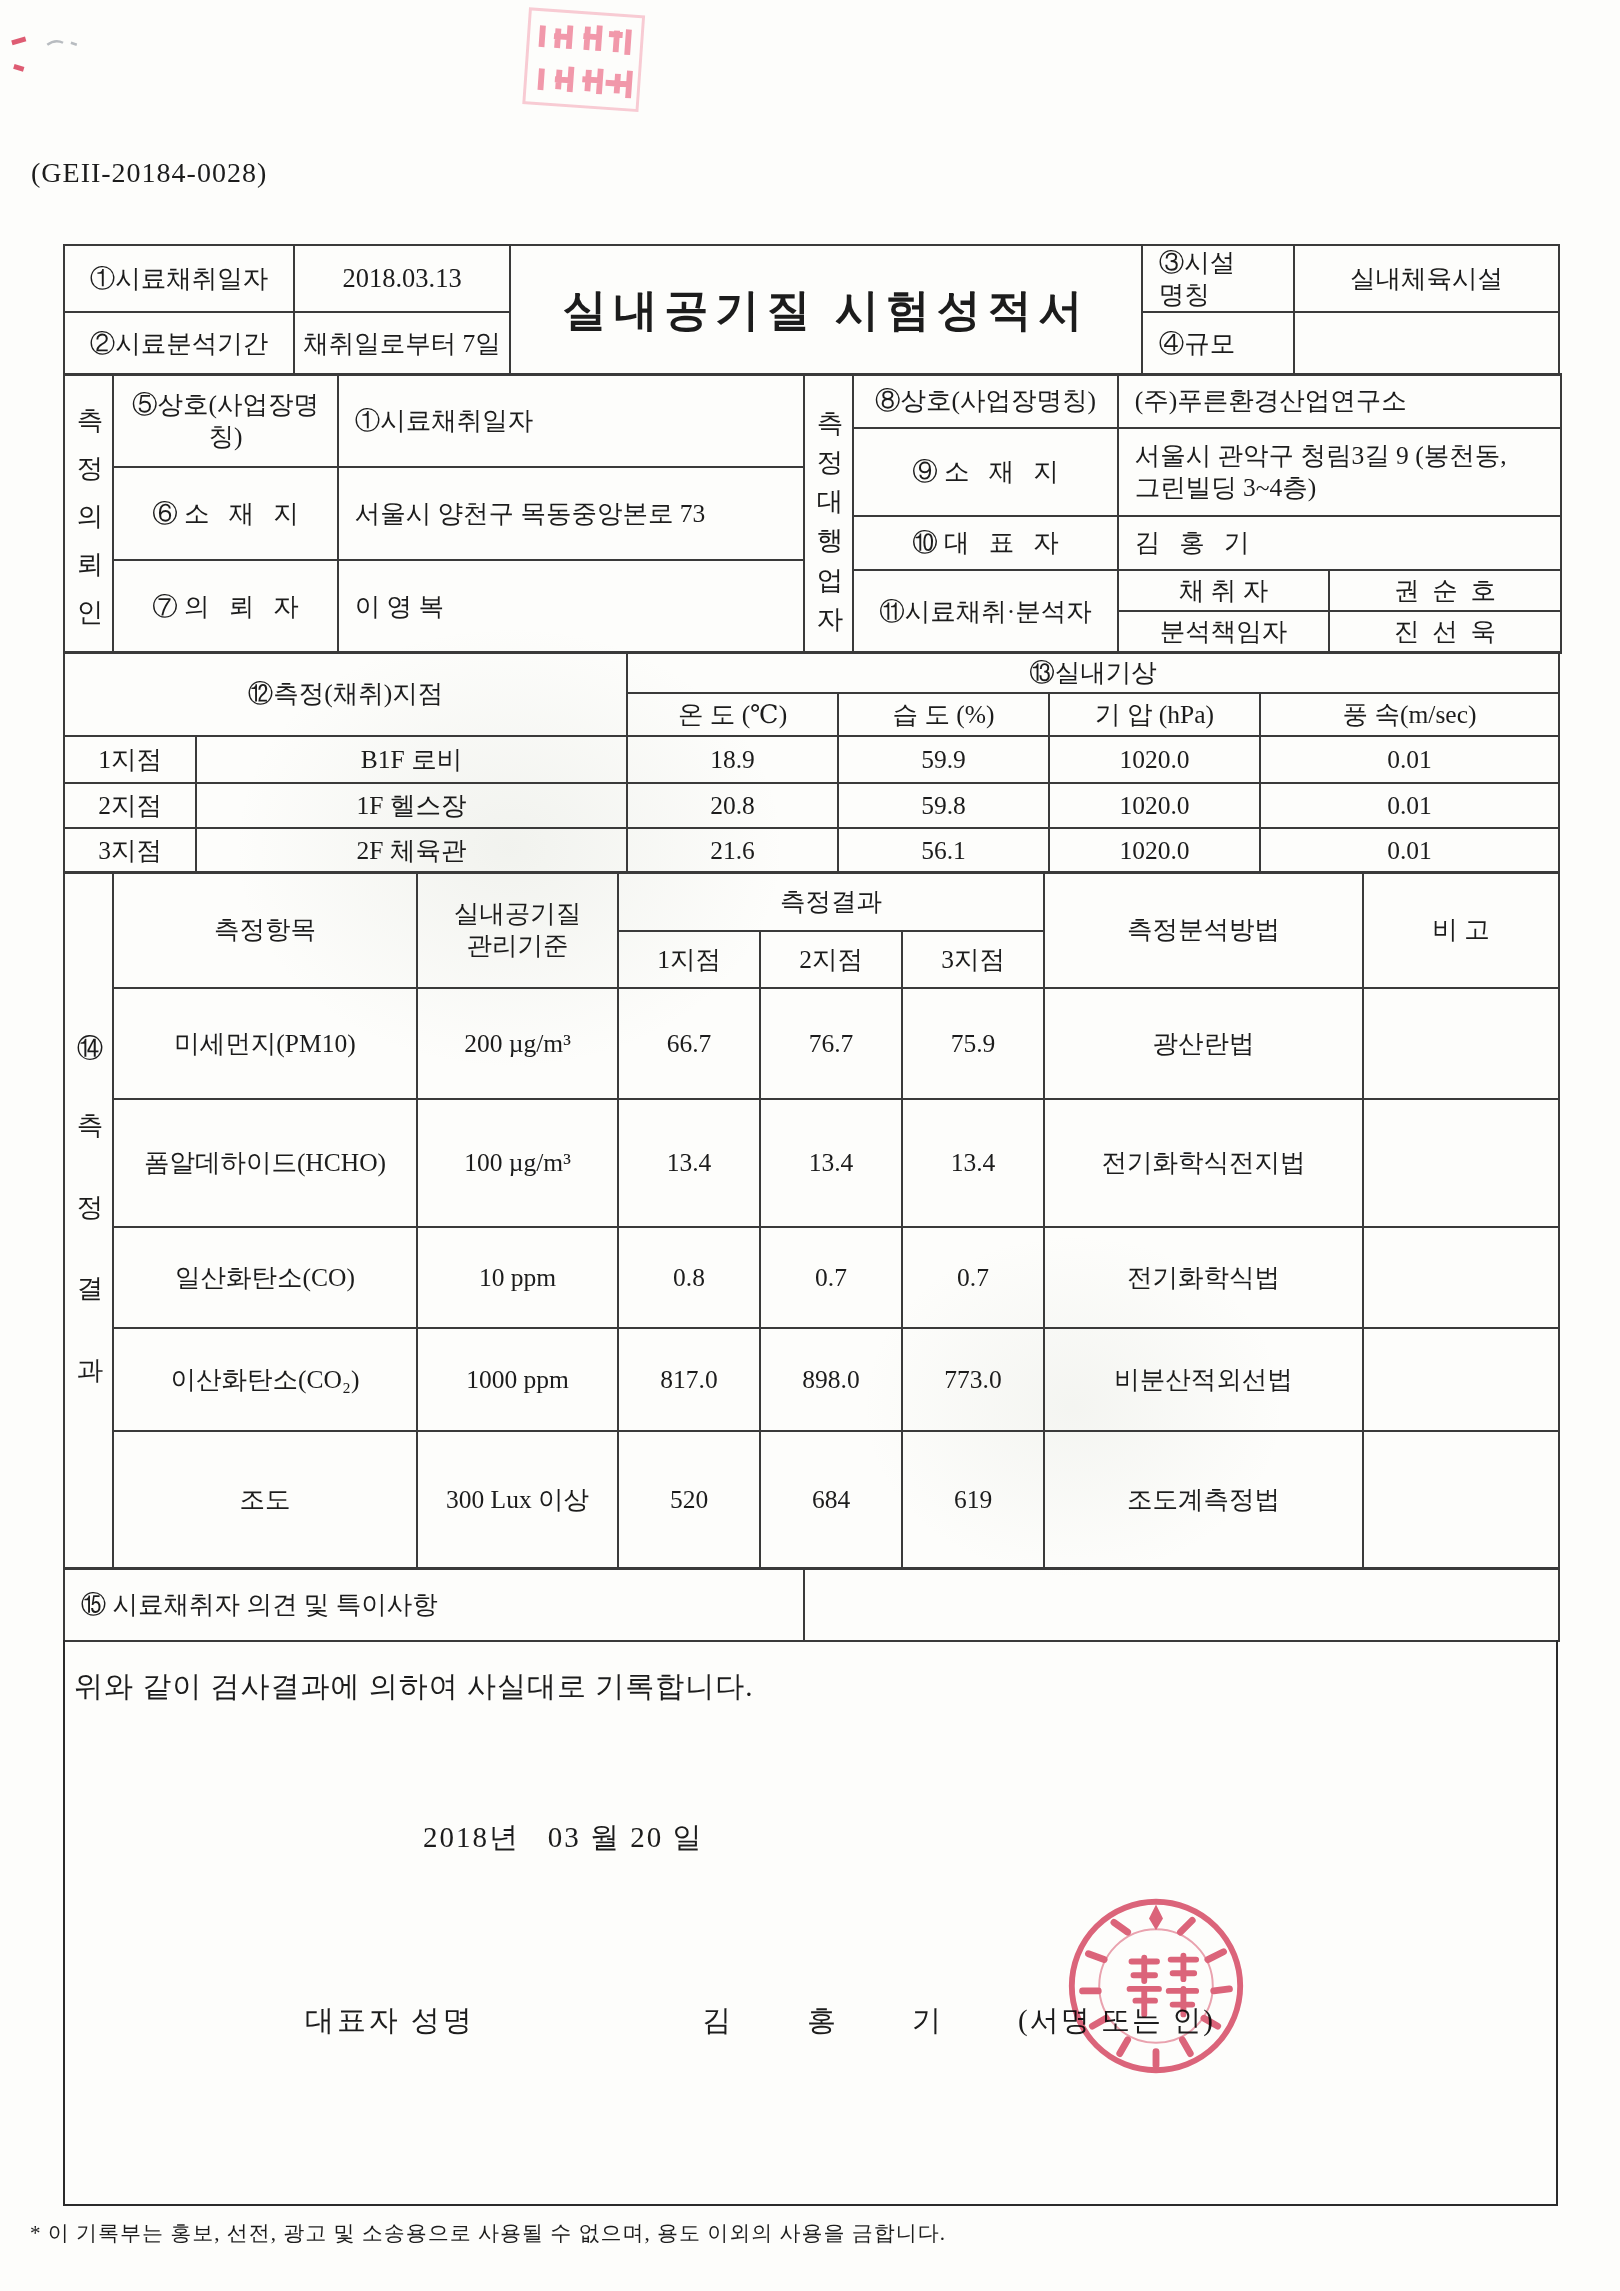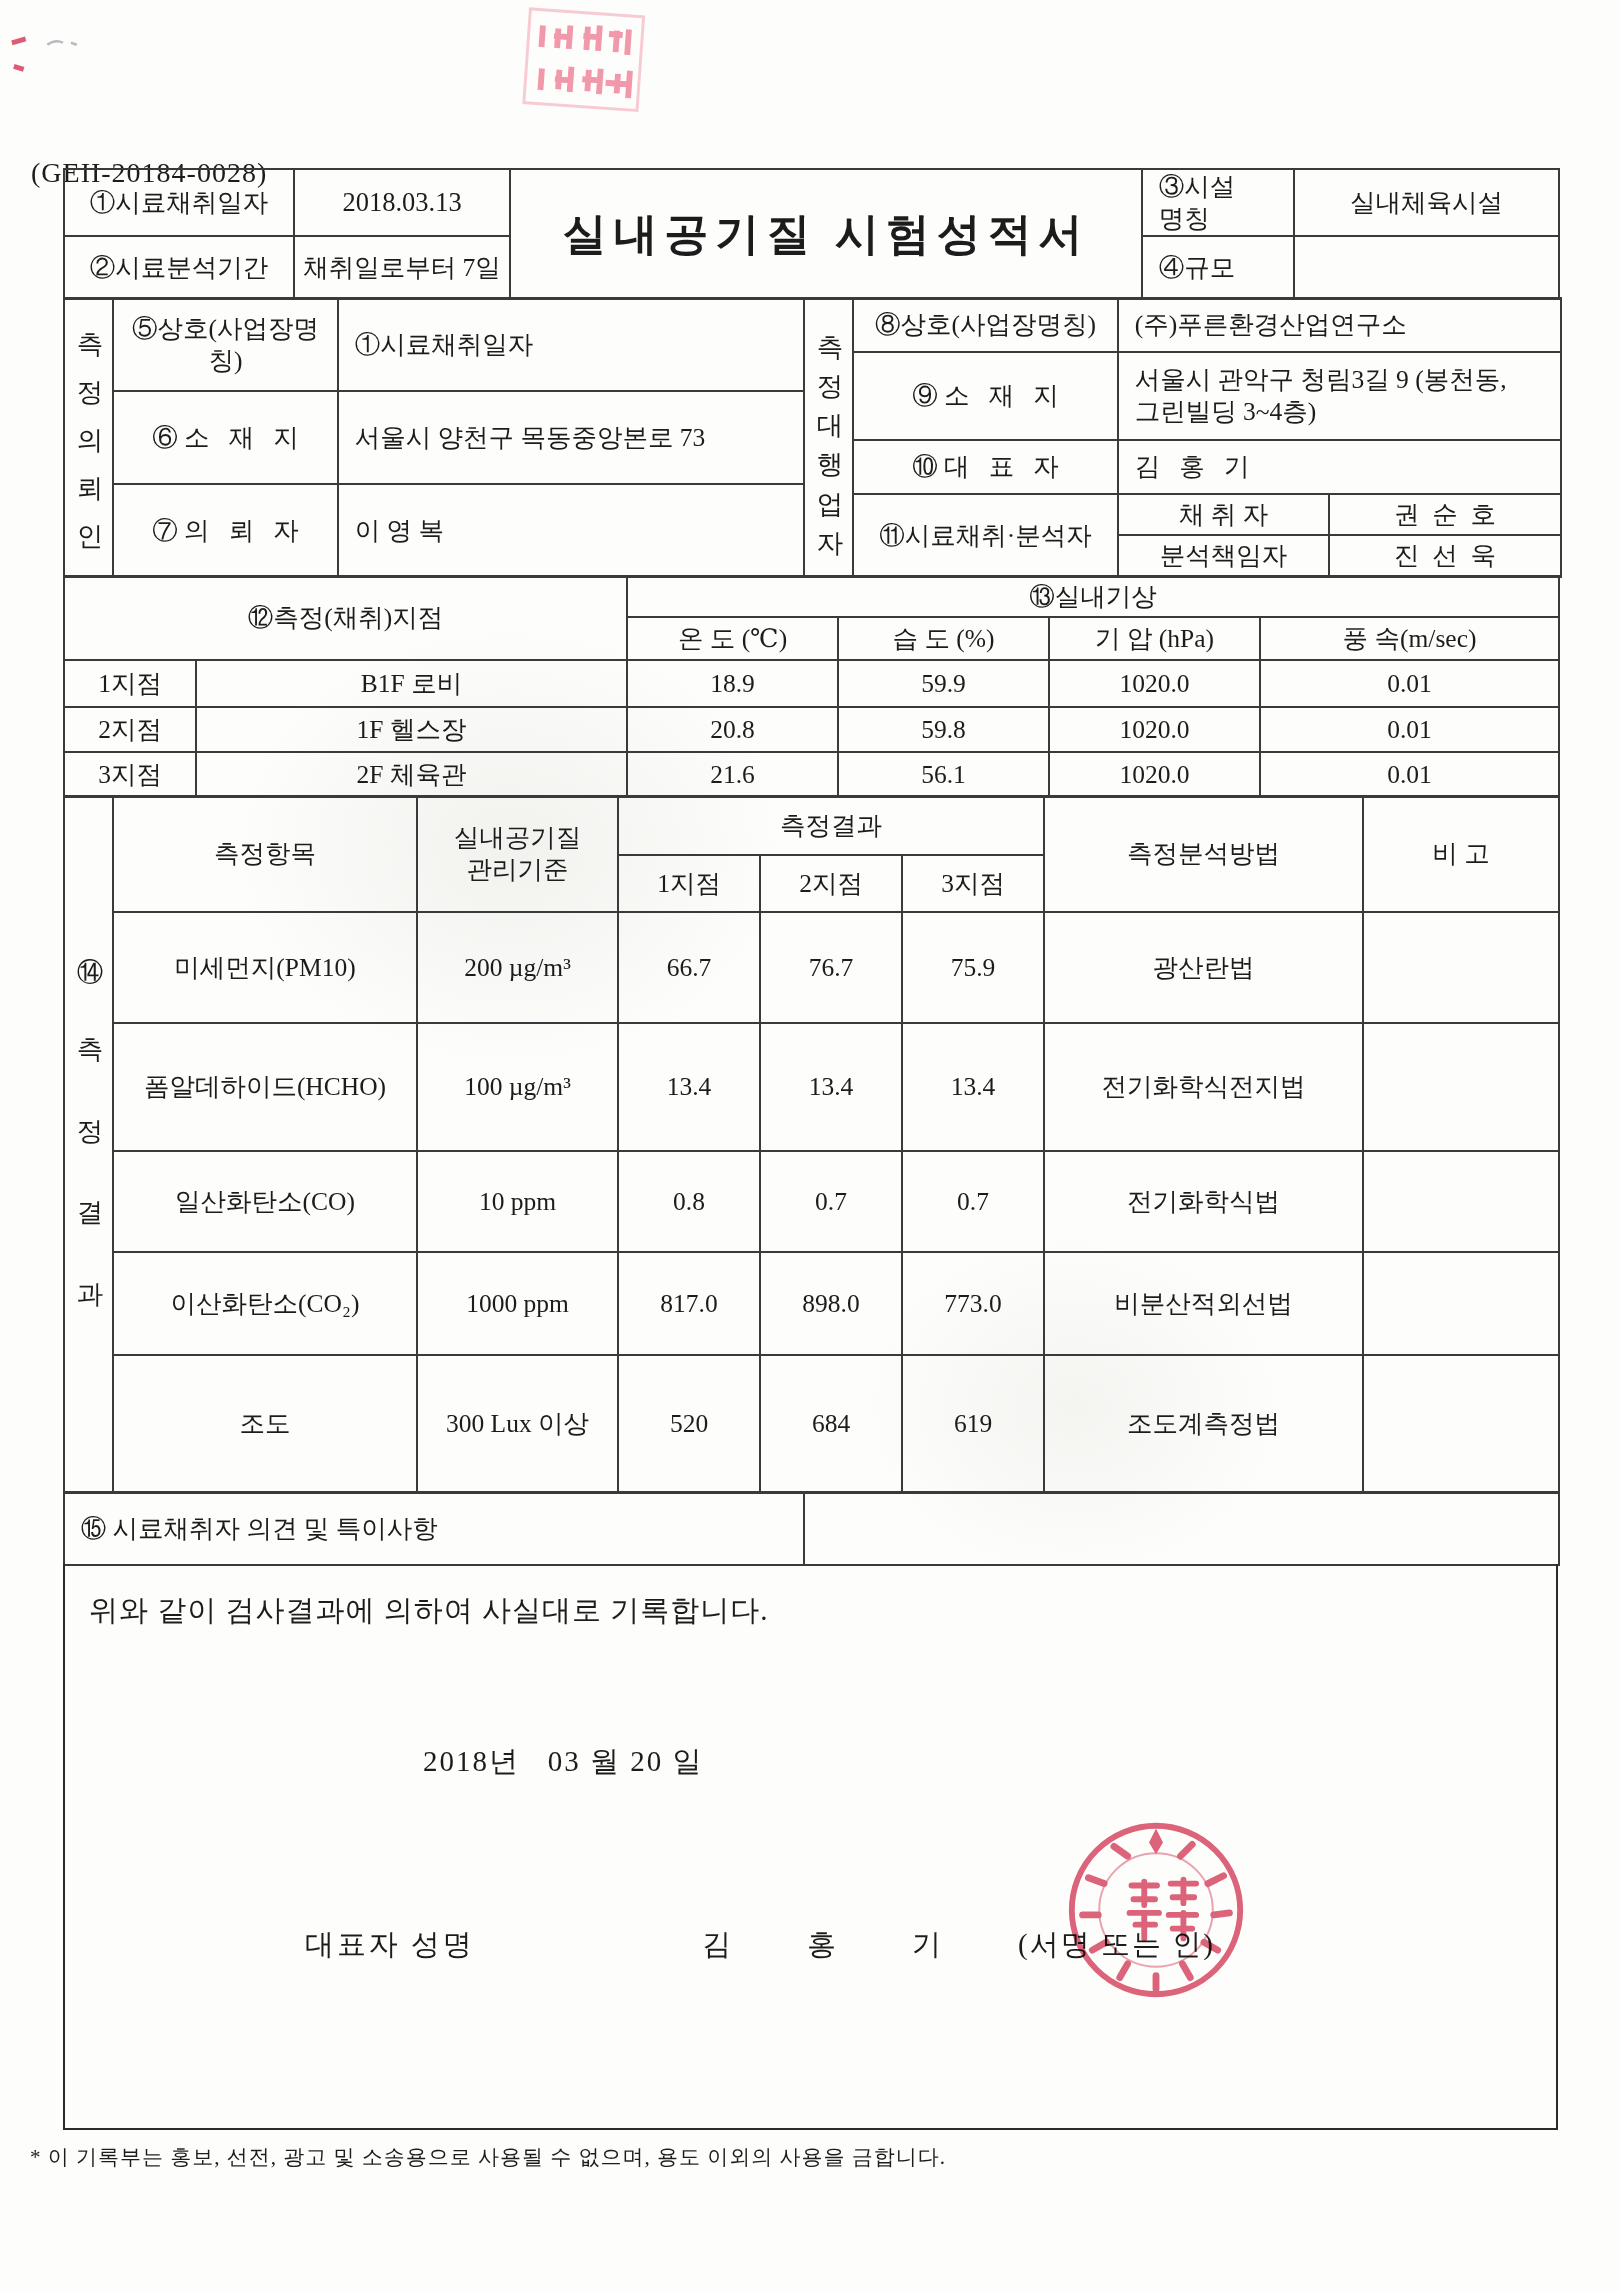--- a/index.html
+++ b/index.html
@@ -1,21 +1,21 @@
 <!DOCTYPE html>
 <html><head>
 <meta charset="utf-8">
 <style>
   html,body{margin:0;padding:0;background:#ffffff;}
   .page{position:relative;width:1620px;height:2292px;background:#fdfdfb;overflow:hidden;
         font-family:"Liberation Serif","DejaVu Serif",serif;color:#1c1c1c;}
   .wm{position:absolute;border-radius:50%;pointer-events:none;}
   .wm1{left:235px;top:627px;width:549px;height:441px;background:radial-gradient(closest-side,rgba(170,178,160,0.14),rgba(170,178,160,0));}
   .wm2{left:863px;top:1235px;width:421px;height:343px;background:radial-gradient(closest-side,rgba(170,178,160,0.11),rgba(170,178,160,0));}
-  .topbar{position:relative;height:168px;}
+  .topbar{position:relative;height:244px;}
   .doc-number{position:absolute;left:31px;top:157px;font-size:28px;letter-spacing:1px;}
   .top-stamp{position:absolute;left:510px;top:2px;}
   .corner-marks{position:absolute;left:5.9px;top:29px;}
   .form{position:relative;margin-left:63px;width:1495px;}
   table{border-collapse:collapse;table-layout:fixed;width:100%;}
   table{border:2.9px solid #2b2b2b;}
   td{border:2px solid #3a3a3a;padding:0 7.8px;text-align:center;vertical-align:middle;
      font-size:25.5px;line-height:1.25;overflow:hidden;}
   .pre{white-space:pre-wrap;}
   .al{text-align:left;padding-left:15.7px;}
@@ -23,21 +23,21 @@
   .party{display:flex;align-items:stretch;margin-top:-2.9px;}
   .party table{width:auto;}
   .party .right{margin-left:-2px;}
   .vert{writing-mode:vertical-rl;text-orientation:upright;display:inline-block;}
   .v-client{letter-spacing:21.6px;font-size:26.5px;}
   .v-agency{letter-spacing:12.7px;font-size:26.5px;}
   .v-results{letter-spacing:55px;font-size:26.5px;}
   .title-cell{font-size:44px;font-weight:700;letter-spacing:6.9px;}
   .num{font-size:26.5px;}
   .statement{position:relative;height:564px;border:2.9px solid #2b2b2b;border-top:none;margin-top:-2.9px;background:transparent;}
-  .stmt-text{position:absolute;left:24px;top:27.4px;font-size:29px;letter-spacing:1px;}
+  .stmt-text{position:absolute;left:9px;top:27.4px;font-size:29px;letter-spacing:1px;}
   .stmt-date{position:absolute;left:358px;top:178px;font-size:29px;letter-spacing:2px;white-space:pre-wrap;}
   .sig-label{position:absolute;left:240px;top:361px;font-size:29px;letter-spacing:2.9px;}
   .sig-name{position:absolute;left:637px;top:361px;font-size:29px;letter-spacing:2px;white-space:pre-wrap;}
   .sig-note{position:absolute;left:953px;top:361px;font-size:29px;letter-spacing:2px;}
   .seal{position:absolute;left:998px;top:253px;mix-blend-mode:multiply;}
   .footnote{margin-left:-33px;margin-top:13.7px;font-size:21px;letter-spacing:1px;white-space:pre-wrap;}
 </style>
 </head>
 <body>
 

